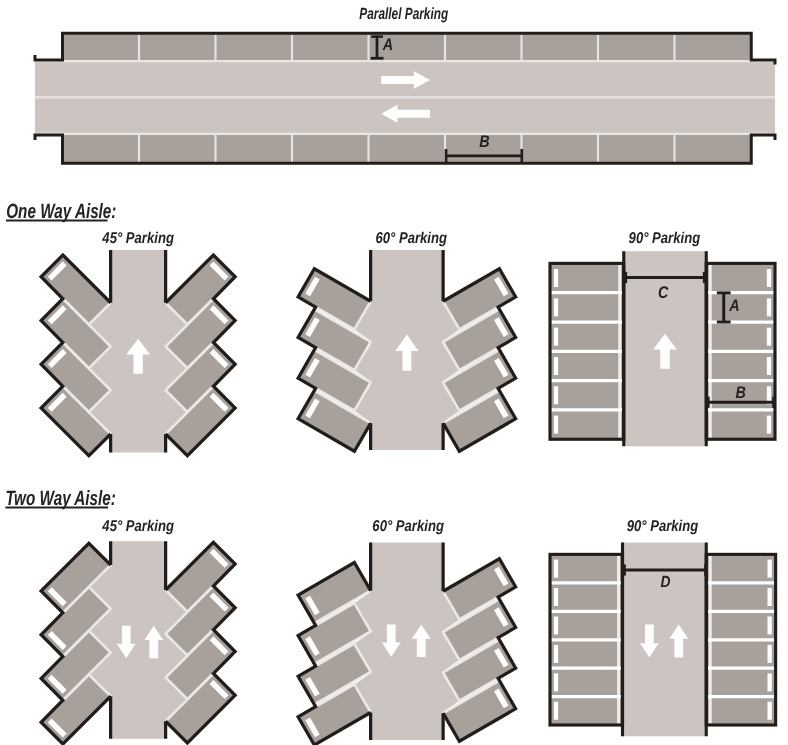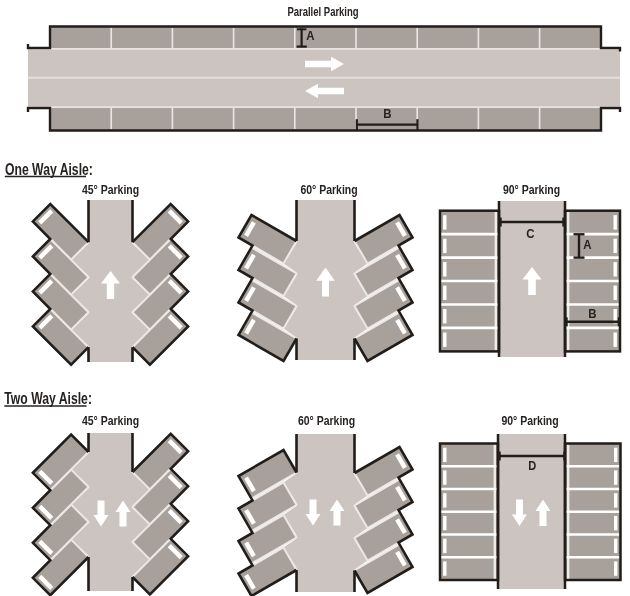--- a/index.html
+++ b/index.html
@@ -1,16 +1,16 @@
 <!DOCTYPE html>
 <html><head>
 <meta charset="utf-8">
 <style>
   html, body { margin: 0; padding: 0; background: #ffffff; }
-  #page { width: 630px; height: 596px; position: relative; }
+  #page { width: 630px; height: 596px; position: relative; font-style: italic; }
   svg { display: block; }
 </style>
 </head>
 <body>
 
 <div id="page">
 <svg width="630" height="596" viewBox="0 0 630 596">
 
 <g transform="translate(323.0,15.5) scale(0.73,1)">
         <text x="0" y="0" style="font-family:&quot;Liberation Sans&quot;,sans-serif;font-size:13px;font-weight:700;letter-spacing:0px" fill="#262220" text-anchor="middle">Parallel Parking</text>

